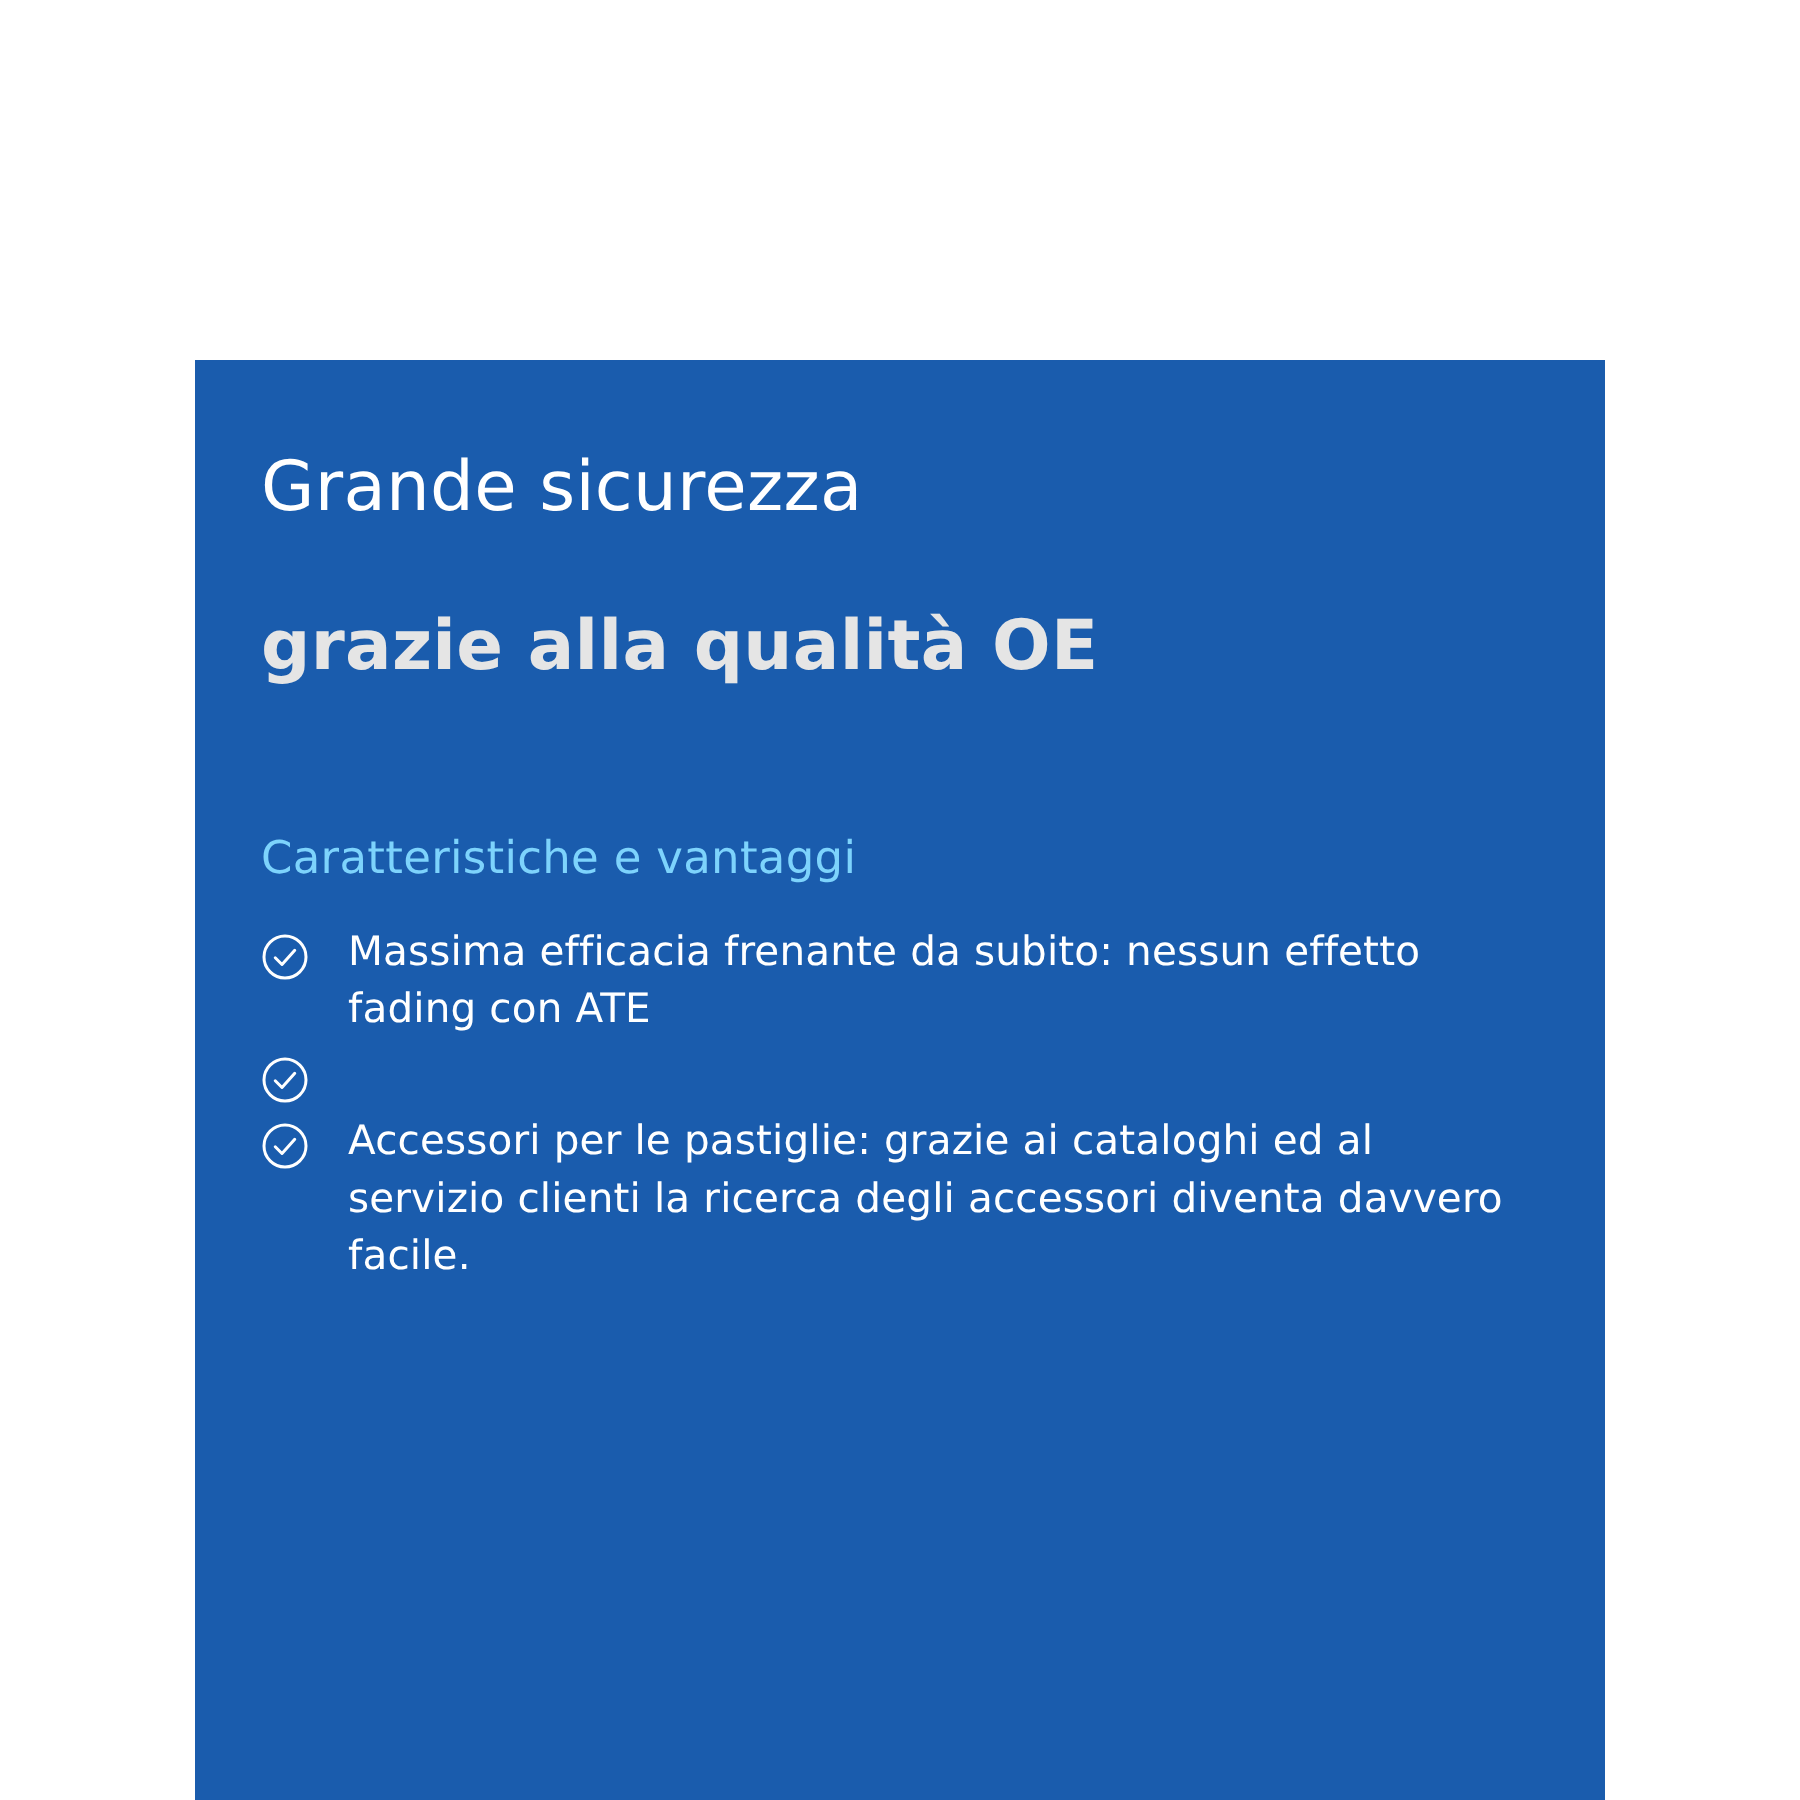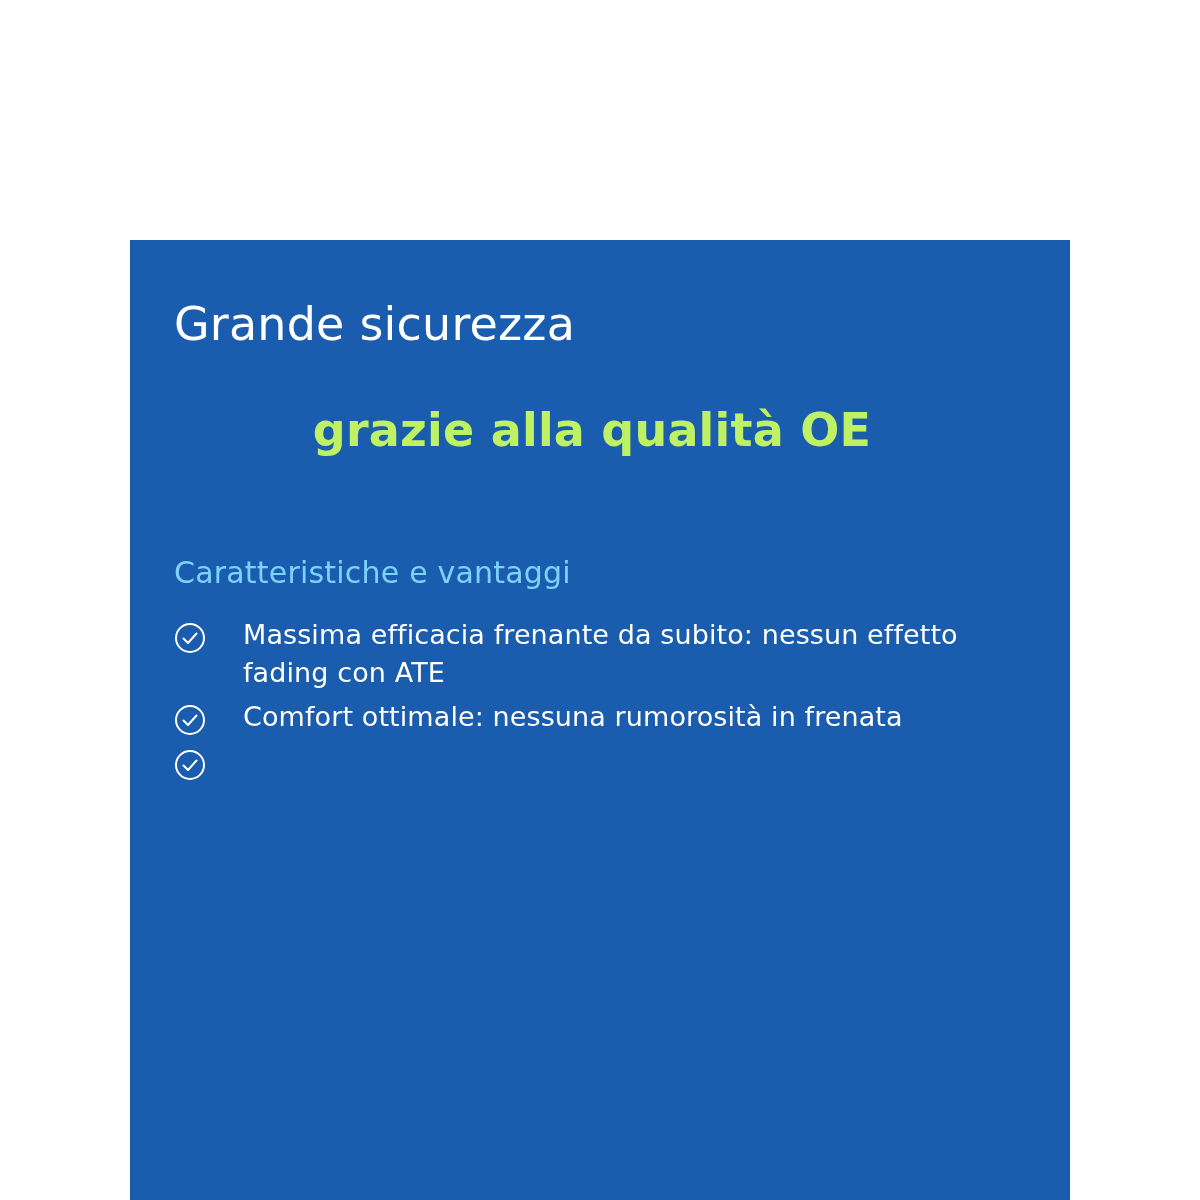--- a/index.html
+++ b/index.html
@@ -32,27 +32,26 @@
   }
   .title-light {
     color: #ffffff;
     font-size: 46px;
     font-weight: 400;
     line-height: 1.05;
     letter-spacing: 0.2px;
     margin: 0 0 10px 0;
   }
   .title-bold {
-    color: #bef264;
+    color: #e5e5e5;
     font-size: 46px;
     font-weight: 700;
     line-height: 1.05;
     letter-spacing: 0.2px;
     margin: 58px 0 0 0;
-    text-align: center;
   }
   .subhead {
     color: #7dd3fc;
     font-size: 30px;
     font-weight: 400;
     margin: 100px 0 0 0;
     letter-spacing: 0.2px;
   }
   ul.features {
     list-style: none;
@@ -74,21 +73,20 @@
   .check-icon svg {
     display: block;
   }
   .feature-text {
     color: #ffffff;
     font-size: 27px;
     line-height: 1.42;
     font-weight: 400;
     letter-spacing: 0.1px;
     max-width: 790px;
-    margin-left: 11px;
   }
 </style>
 </head>
 <body>
 
 <div class="page">
   <div class="panel">
 
     <h1 class="title-light">Grande sicurezza</h1>
 
@@ -102,35 +100,35 @@
         <span class="check-icon">
           <svg width="32" height="32" viewBox="0 0 32 32">
             <circle cx="16" cy="16" r="14" fill="none" stroke="#ffffff" stroke-width="2"></circle>
             <polyline points="9.5,16.5 14,21 22.5,11.5" fill="none" stroke="#ffffff" stroke-width="2" stroke-linecap="round" stroke-linejoin="round"></polyline>
           </svg>
         </span>
         <span class="feature-text">Massima efficacia frenante da subito: nessun effetto fading con ATE</span>
       </li>
 
 
-      <li>
-        <span class="check-icon">
-          <svg width="32" height="32" viewBox="0 0 32 32">
-            <circle cx="16" cy="16" r="14" fill="none" stroke="#ffffff" stroke-width="2"></circle>
-            <polyline points="9.5,16.5 14,21 22.5,11.5" fill="none" stroke="#ffffff" stroke-width="2" stroke-linecap="round" stroke-linejoin="round"></polyline>
-          </svg>
-        </span>
-        <span class="feature-text">Comfort ottimale: nessuna rumorosità in frenata</span>
-      </li>
 
       <li>
         <span class="check-icon">
           <svg width="32" height="32" viewBox="0 0 32 32">
             <circle cx="16" cy="16" r="14" fill="none" stroke="#ffffff" stroke-width="2"></circle>
             <polyline points="9.5,16.5 14,21 22.5,11.5" fill="none" stroke="#ffffff" stroke-width="2" stroke-linecap="round" stroke-linejoin="round"></polyline>
           </svg>
         </span>
       </li>
 
+      <li>
+        <span class="check-icon">
+          <svg width="32" height="32" viewBox="0 0 32 32">
+            <circle cx="16" cy="16" r="14" fill="none" stroke="#ffffff" stroke-width="2"></circle>
+            <polyline points="9.5,16.5 14,21 22.5,11.5" fill="none" stroke="#ffffff" stroke-width="2" stroke-linecap="round" stroke-linejoin="round"></polyline>
+          </svg>
+        </span>
+        <span class="feature-text">Accessori per le pastiglie: grazie ai cataloghi ed al servizio clienti la ricerca degli accessori diventa davvero facile.</span>
+      </li>
 
     </ul>
   </div>
 </div>
 
 </body></html>

